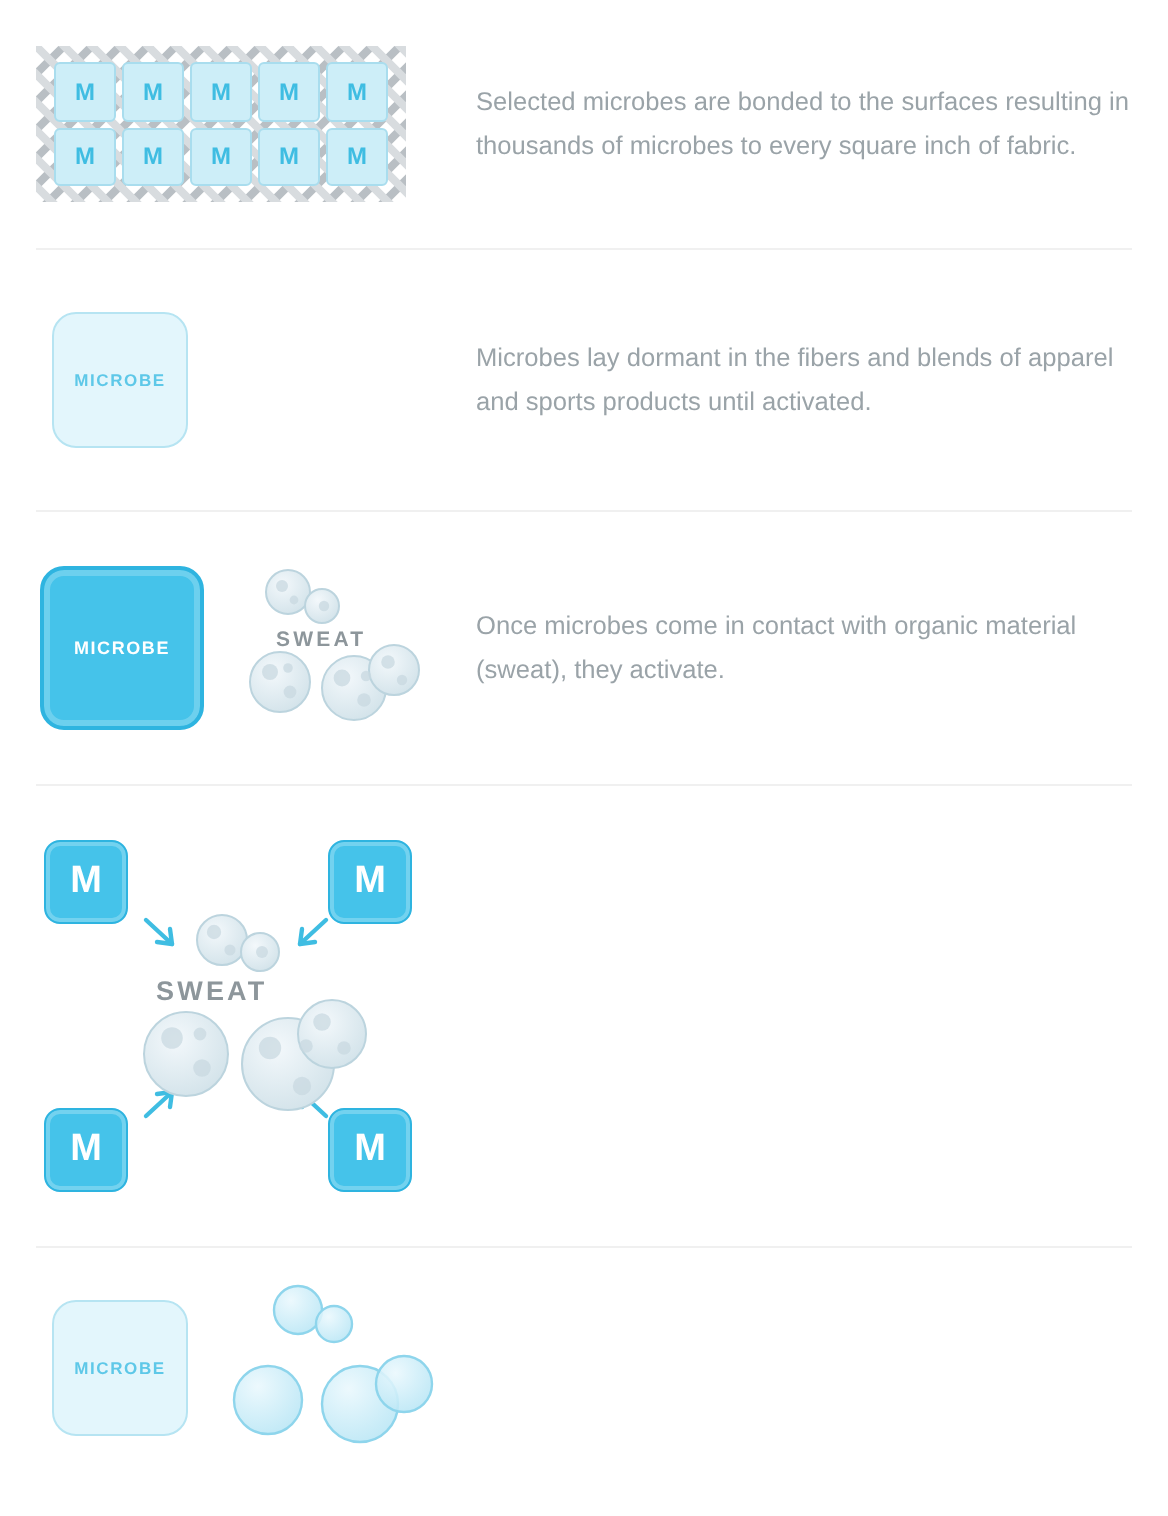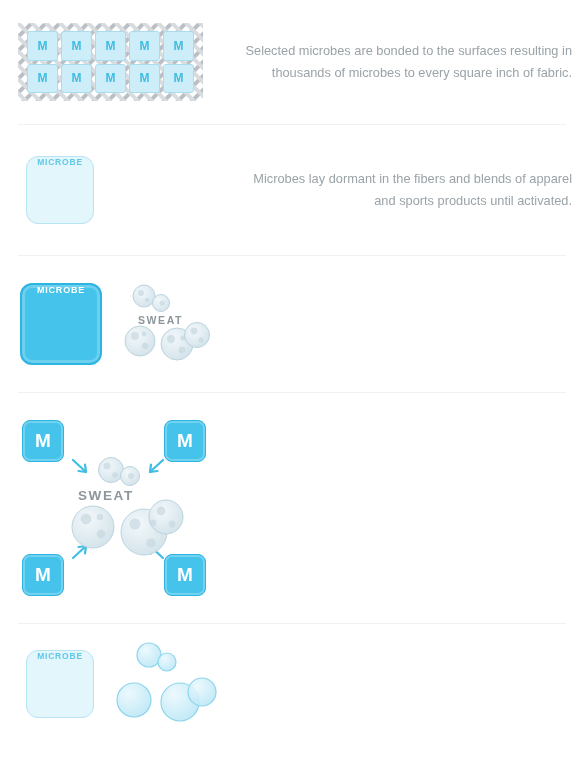--- a/index.html
+++ b/index.html
@@ -41,21 +41,20 @@
     display: flex;
     align-items: center;
     justify-content: flex-start;
     padding-left: 18px;
   }
 
   .text-cell {
     flex: 1;
     padding-right: 12px;
     padding-left: 6px;
-    text-align: right;
   }
 
   .step-text {
     color: #9aa3a8;
     font-size: 12.8px;
     line-height: 1.72;
     font-family: "Liberation Sans", sans-serif;
   }
 
   
@@ -87,21 +86,21 @@
     color: #3fbde2;
     font-size: 12px;
     font-weight: bold;
     font-family: "Liberation Sans", sans-serif;
   }
 
   
   .microbe-box {
     border-radius: 12px;
     display: flex;
-    align-items: flex-start;
+    align-items: center;
     justify-content: center;
     letter-spacing: 0.8px;
     font-weight: bold;
     font-family: "Liberation Sans", sans-serif;
   }
   .microbe-dormant {
     width: 68px;
     height: 68px;
     background: #e3f6fc;
     border: 1px solid #b6e4f2;
@@ -237,20 +236,23 @@
             <circle cx="51" cy="55" r="4.2"></circle>
               <circle cx="62" cy="66" r="3.4"></circle>
               <circle cx="63" cy="54" r="2.6"></circle>
             <circle cx="74" cy="47" r="3.4"></circle>
               <circle cx="81" cy="56" r="2.6"></circle>
           </g>
         </svg>
         <div class="sweat-label row3-sweat">SWEAT</div>
       </div>
     </div>
+    <div class="text-cell">
+      <p class="step-text">Once microbes come in contact with organic material (sweat), they activate.</p>
+    </div>
   </div>
 
   <div class="step-divider"></div>
 
   <div class="step-row" style="height:230px;">
     <div class="visual-cell">
       <div class="row4-stage">
 
         <div class="m-square" style="position:absolute; left:4px;   top:8px;">
           <span>M</span>

